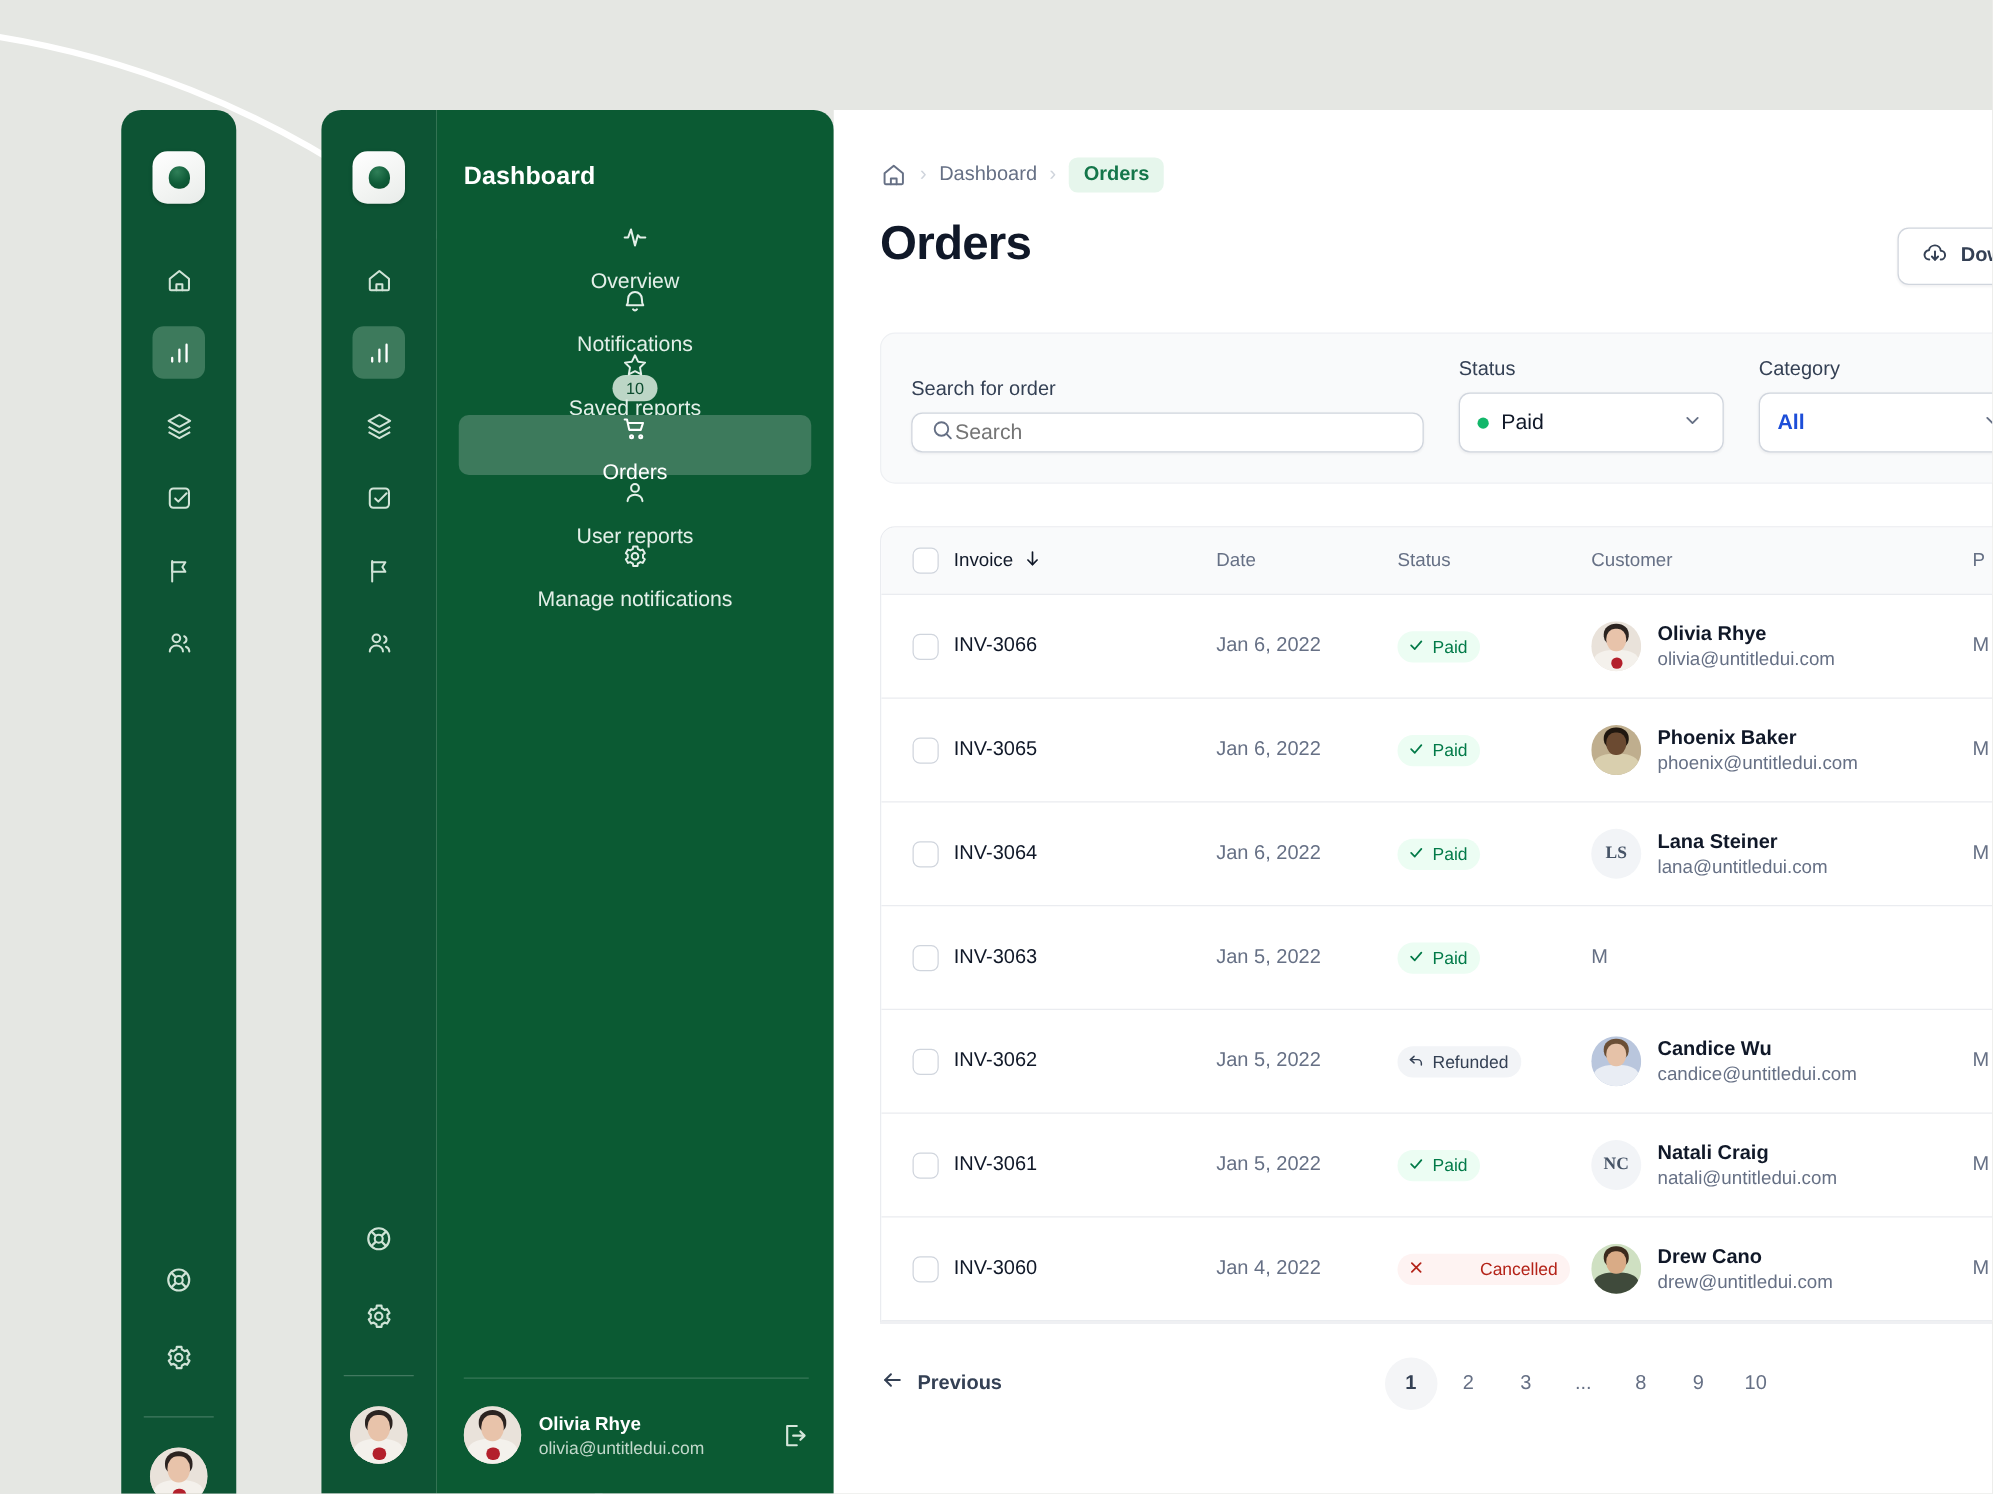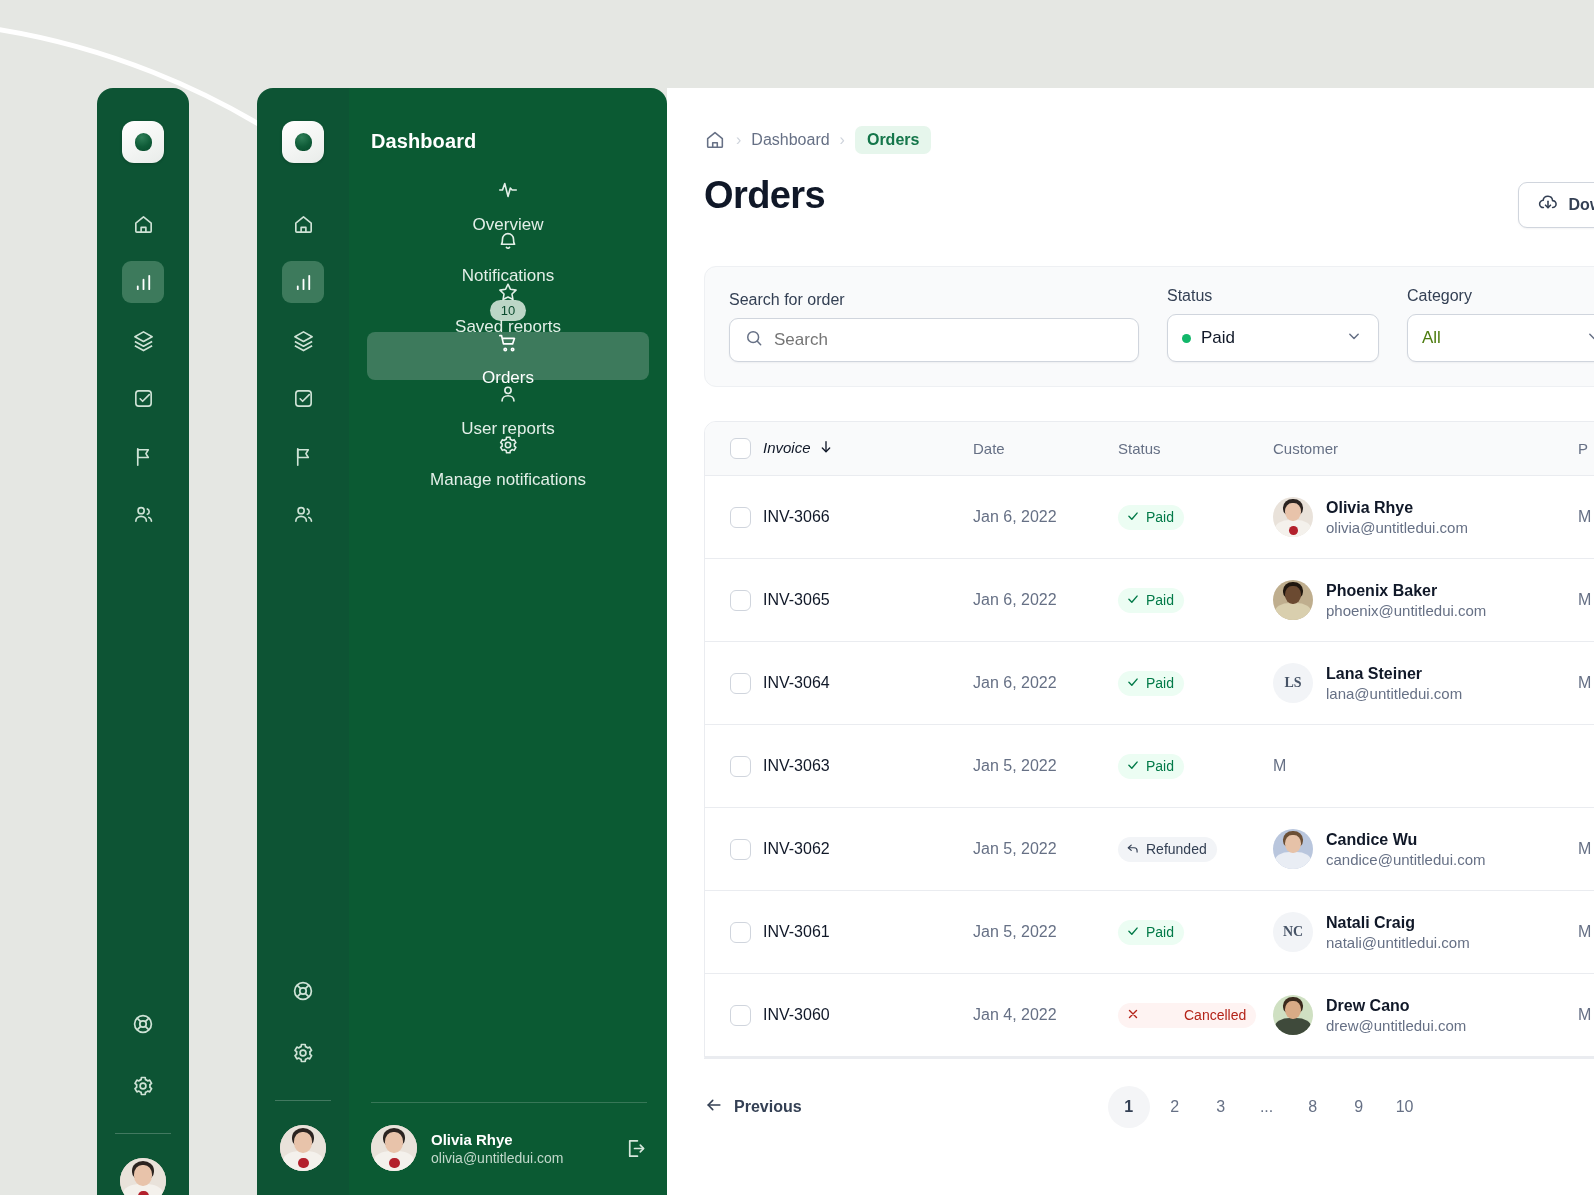--- a/index.html
+++ b/index.html
@@ -124,36 +124,36 @@
   }
 
   .filters {
     margin: 38px 0 0 37px; width: 980px;
     background:#f9fafb; border:1px solid #eef0f3; border-radius:12px;
     padding: 20px 24px 24px; display:flex; gap:28px; align-items:flex-end;
   }
   .f-group { display:flex; flex-direction:column; gap:9px; }
   .f-label { font-size:16px; color:#344054; font-weight:400; }
   .search-box {
-    width:410px; height:44px; background:#fff;
+    width:410px; height:32px; background:#fff;
     border:1px solid #d0d5dd; border-radius:9px;
-    display:flex; align-items:center; gap:10px; padding: 0 14px;
+    display:flex; align-items:center; padding: 0 14px;
     box-shadow: 0 1px 2px rgba(16,24,40,.05);
   }
   .search-box input { border:0; outline:0; font-size:17px; color:#667085; font-family:inherit; flex:1; background:transparent; }
   .sel {
     height:48px; background:#fff; border:1px solid #d0d5dd; border-radius:9px;
     display:flex; align-items:center; gap:10px; padding: 0 14px;
     box-shadow: 0 1px 2px rgba(16,24,40,.05);
   }
   .sel-status { width:212px; }
   .sel-cat { width:212px; }
   .dot-green { width:9px; height:9px; border-radius:50%; background:#12b76a; }
   .sel-val { flex:1; font-size:17px; color:#101828; font-weight:500; }
-  .sel-val.muted { color:#4d7c0f; font-weight:400; }
+  .sel-val.muted { color:#1d4ed8; font-weight:700; }
 
   
   .table-card {
     margin: 34px 0 0 37px; width: 980px;
     border:1px solid #eaecf0; border-top-left-radius:12px; border-top-right-radius:12px;
     background:#fff; overflow:hidden;
   }
   .thead {
     display:flex; align-items:center; height:54px;
     background:#f9fafb; border-bottom:1px solid #eaecf0;
@@ -163,21 +163,21 @@
     display:flex; align-items:center; height:83px;
     border-bottom:1px solid #eaecf0; font-size:16px;
   }
   .c-check { width:58px; display:flex; align-items:center; justify-content:flex-start; padding-left:25px; }
   .cb { width:21px; height:21px; border:1px solid #d0d5dd; border-radius:6px; background:#fff; }
   .c-inv { width:210px; color:#101828; font-weight:500; }
   .c-date { width:145px; color:#667085; }
   .c-status { width:155px; }
   .c-cust { width:305px; display:flex; align-items:center; gap:13px; }
   .c-prod { flex:1; color:#667085; white-space:nowrap; overflow:hidden; }
-  .hdr-inv { display:flex; align-items:flex-start; gap:7px;font-style:italic; }
+  .hdr-inv { display:flex; align-items:center; gap:7px; }
 
   .badge {
     display:inline-flex; align-items:center; gap:6px;
     border-radius:999px; padding:4px 10px 4px 8px;
     font-size:14px; font-weight:500;
   }
   .badge.paid { background:#ecfdf3; color:#027a48; }
   .badge.refunded { background:#f2f4f7; color:#344054; }
   .badge.cancelled { background:#fef3f2; color:#b42318;gap:44px; }
 

